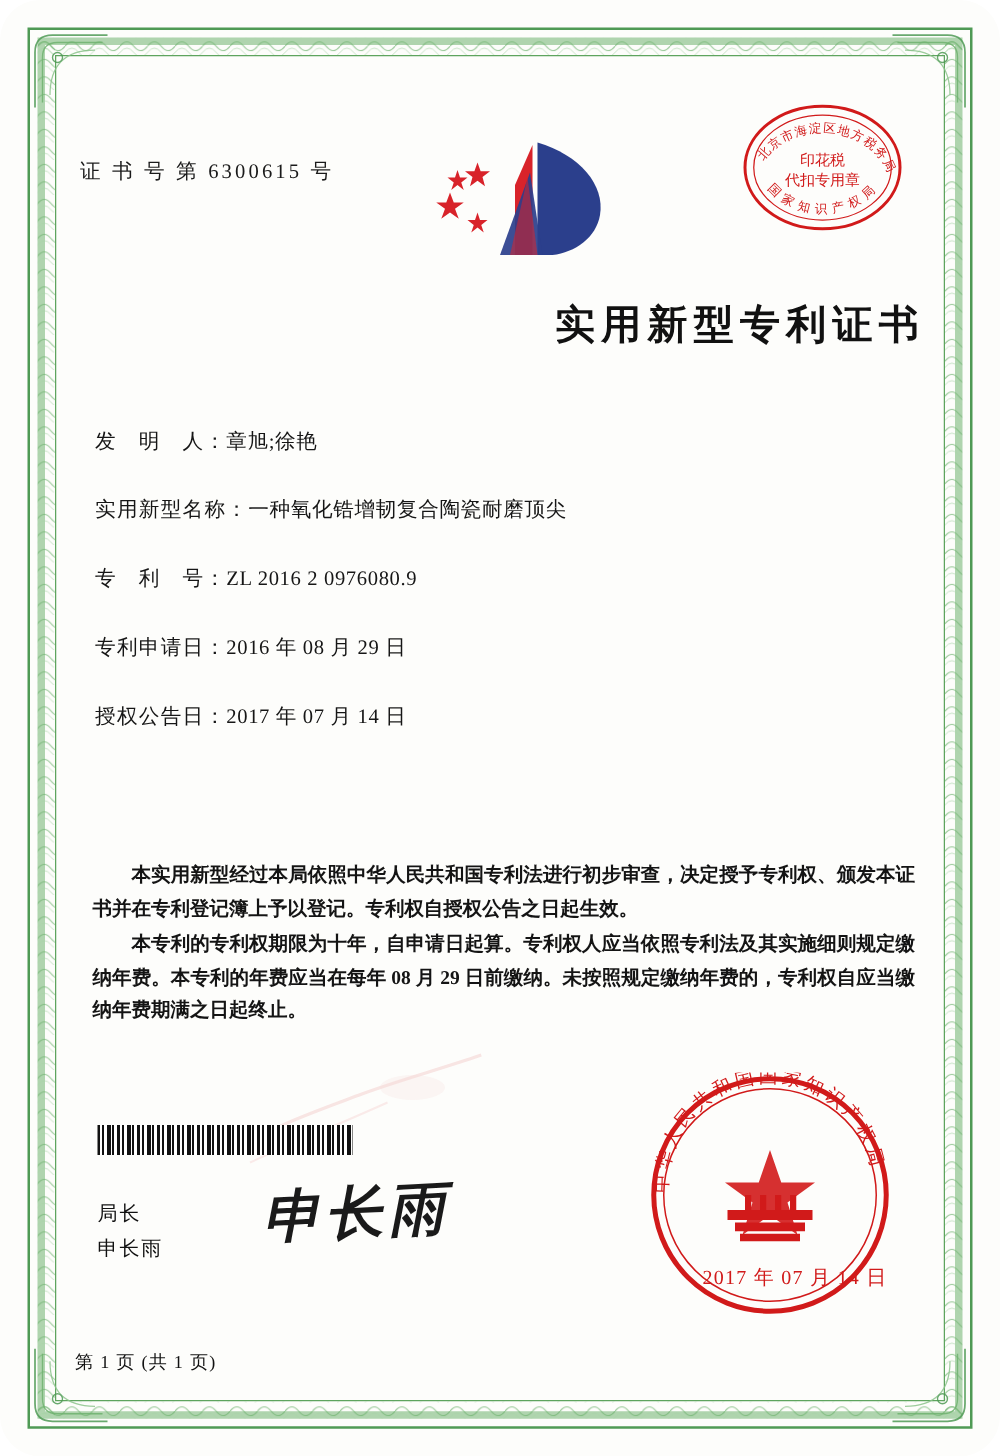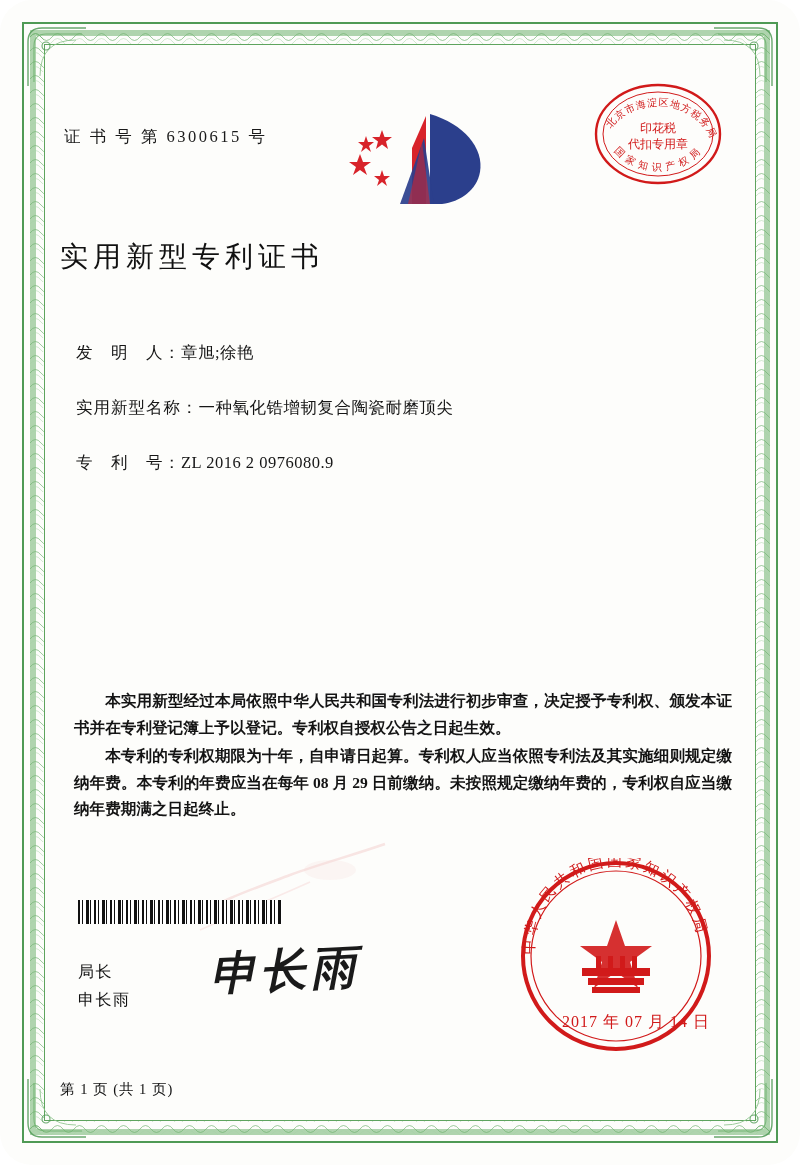--- a/index.html
+++ b/index.html
@@ -74,23 +74,23 @@
   
   .stamp-tax {
     position: absolute;
     right: 14px; top: 20px;
     width: 136px; height: 108px;
   }
 
   .title {
     position: absolute;
     left: 0; right: 0; top: 178px;
-    text-align: left;
-    font-size: 28px;
-    font-weight: normal;
+    text-align: right;
+    font-size: 32px;
+    font-weight: bold;
     letter-spacing: 5px;
     color: #111;
     font-family: "Liberation Serif","DejaVu Serif",serif;
   }
 
   .fields {
     position: absolute;
     left: 16px; right: 0; top: 282px;
   }
   .field {
@@ -265,20 +265,26 @@
 
     <div class="fields">
       <div class="field">
         <span class="label">发　明　人：</span><span class="value">章旭;徐艳</span>
       </div>
       <div class="field">
         <span class="label">实用新型名称：</span><span class="value">一种氧化锆增韧复合陶瓷耐磨顶尖</span>
       </div>
       <div class="field">
         <span class="label">专　利　号：</span><span class="value">ZL 2016 2 0976080.9</span>
+      </div>
+      <div class="field">
+        <span class="label">专利申请日：</span><span class="value">2016 年 08 月 29 日</span>
+      </div>
+      <div class="field">
+        <span class="label">授权公告日：</span><span class="value">2017 年 07 月 14 日</span>
       </div>
     </div>
 
     <div class="paras">
       <p class="para">本实用新型经过本局依照中华人民共和国专利法进行初步审查，决定授予专利权、颁发本证书并在专利登记簿上予以登记。专利权自授权公告之日起生效。</p>
       <p class="para">本专利的专利权期限为十年，自申请日起算。专利权人应当依照专利法及其实施细则规定缴纳年费。本专利的年费应当在每年 08 月 29 日前缴纳。未按照规定缴纳年费的，专利权自应当缴纳年费期满之日起终止。</p>
     </div>
 
     <svg class="smudge" viewBox="0 0 230 110">
       <path d="M10 90 C40 70 70 60 110 45 C140 34 170 26 205 14" fill="none" stroke="#e06a6a" stroke-width="2.5" opacity=".5"></path>

